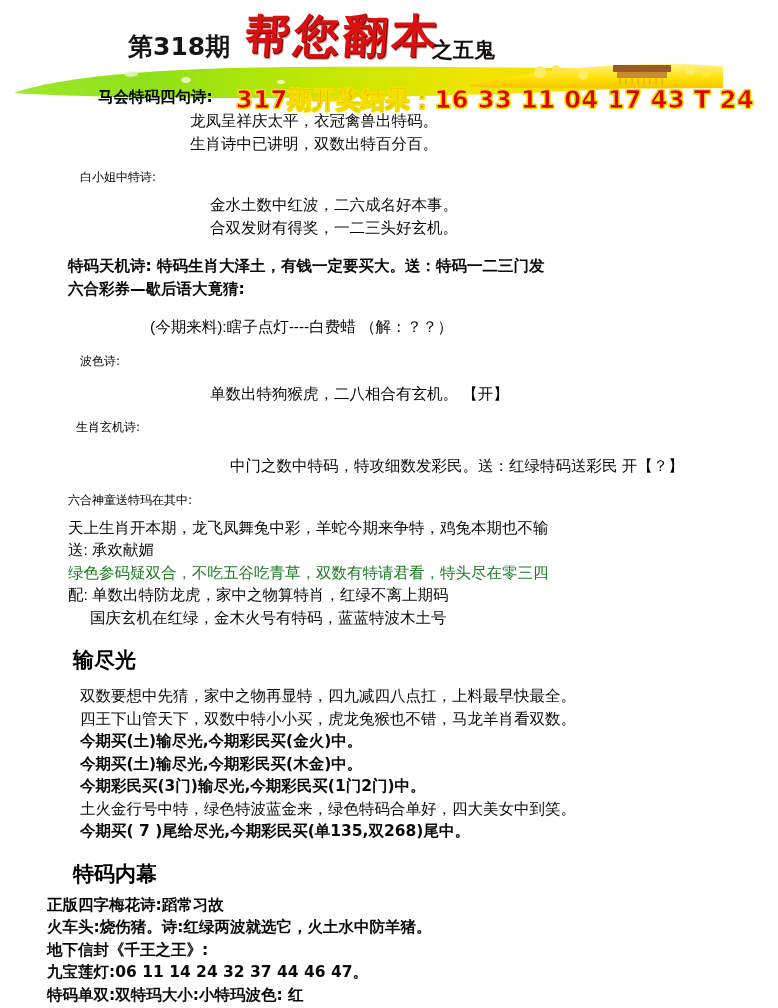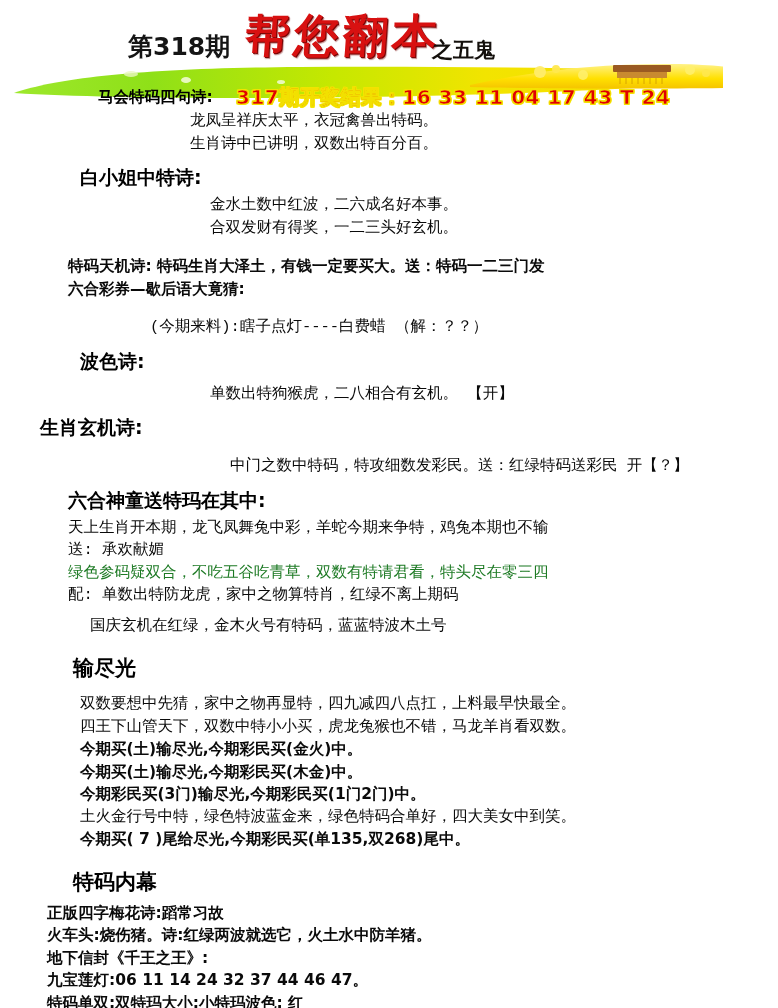--- a/index.html
+++ b/index.html
@@ -86,21 +86,21 @@
     font-size: 15.5px;
     font-weight: bold;
     color: #000;
     font-family: "DejaVu Sans", "Liberation Sans", sans-serif;
     letter-spacing: 0px;
   }
   .result-value {
     position: absolute;
     left: 236px;
     top: -2px;
-    font-size: 20px;
+    font-size: 24px;
     font-weight: bold;
     color: #e00000;
     font-family: "DejaVu Sans", "Liberation Sans", sans-serif;
     letter-spacing: 0.5px;
     white-space: nowrap;
     -webkit-text-stroke: 0.7px #f2e000;
     text-shadow:
       1px 0 0 #f5e400, -1px 0 0 #f5e400,
       0 1px 0 #f5e400, 0 -1px 0 #f5e400,
       1px 1px 0 #f5e400, -1px -1px 0 #f5e400,
@@ -115,47 +115,47 @@
     width: 778px;
   }
   .line {
     font-size: 15.5px;
     line-height: 22.5px;
     white-space: nowrap;
     color: #0a0a0a;
     font-family: "DejaVu Sans", "Liberation Sans", sans-serif;
   }
   .serif {
-    font-family: Liberation Mono, monospace;
+    font-family: Liberation Sans, sans-serif;
   }
   .b { font-weight: bold; }
   .green { color: #1d7a24; }
   .heading {
-    font-size: 19px;
-    font-weight: bold;
+    font-size: 12px;
+    font-weight: normal;
     line-height: 24px;
     font-family: "DejaVu Sans", "Liberation Sans", sans-serif;
   }
   .bigheading {
     font-size: 21px;
     font-weight: bold;
     line-height: 30px;
     font-family: "DejaVu Sans", "Liberation Sans", sans-serif;
     margin-left: 13px;
   }
   .sp { height: 10px; }
   .sp-sm { height: 5px; }
   .sp-lg { height: 16px; }
 
   .i60  { padding-left: 60px; }
   .i68  { padding-left: 68px; }
-  .i76  { padding-left: 40px; }
+  .i76  { padding-left: 76px; }
   .i80  { padding-left: 80px; }
   .i86  { padding-left: 47px; }
-  .i90  { padding-left: 90px; margin-top: 8px; }
+  .i90  { padding-left: 90px; }
   .i150 { padding-left: 150px; }
   .i190 { padding-left: 190px; }
   .i210 { padding-left: 210px; }
   .i230 { padding-left: 230px; }
 </style>
 </head>
 <body>
 
 <div class="header">
 

